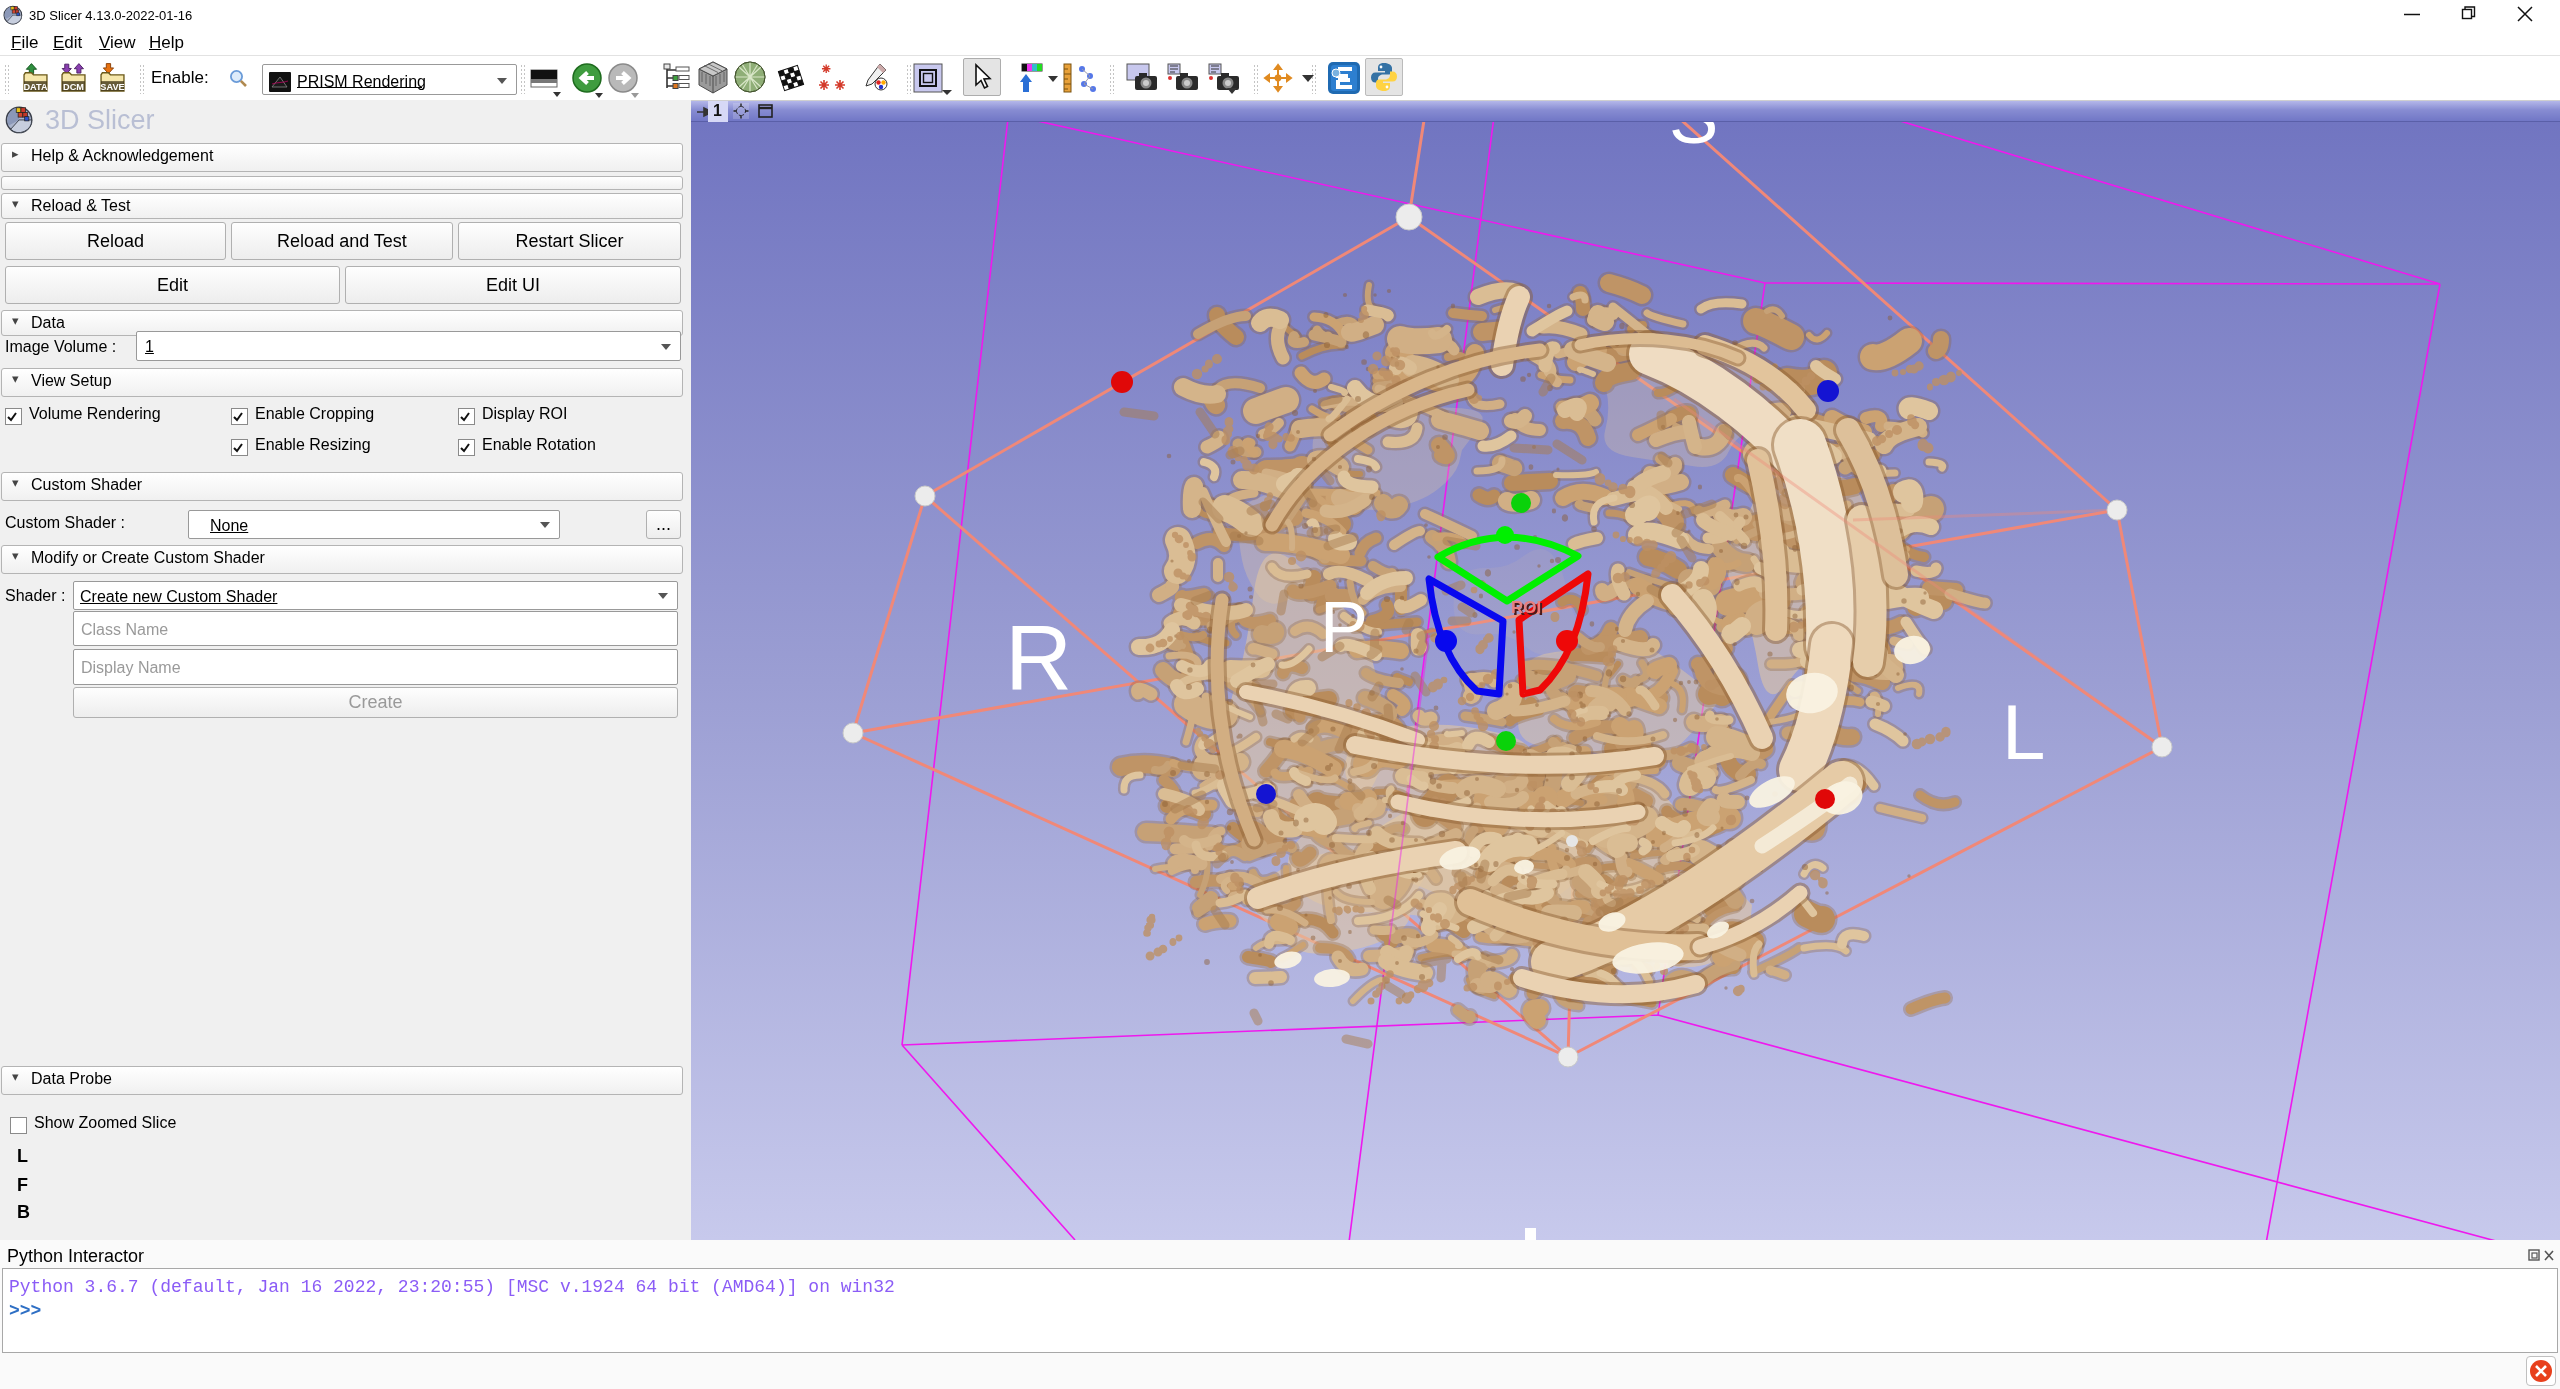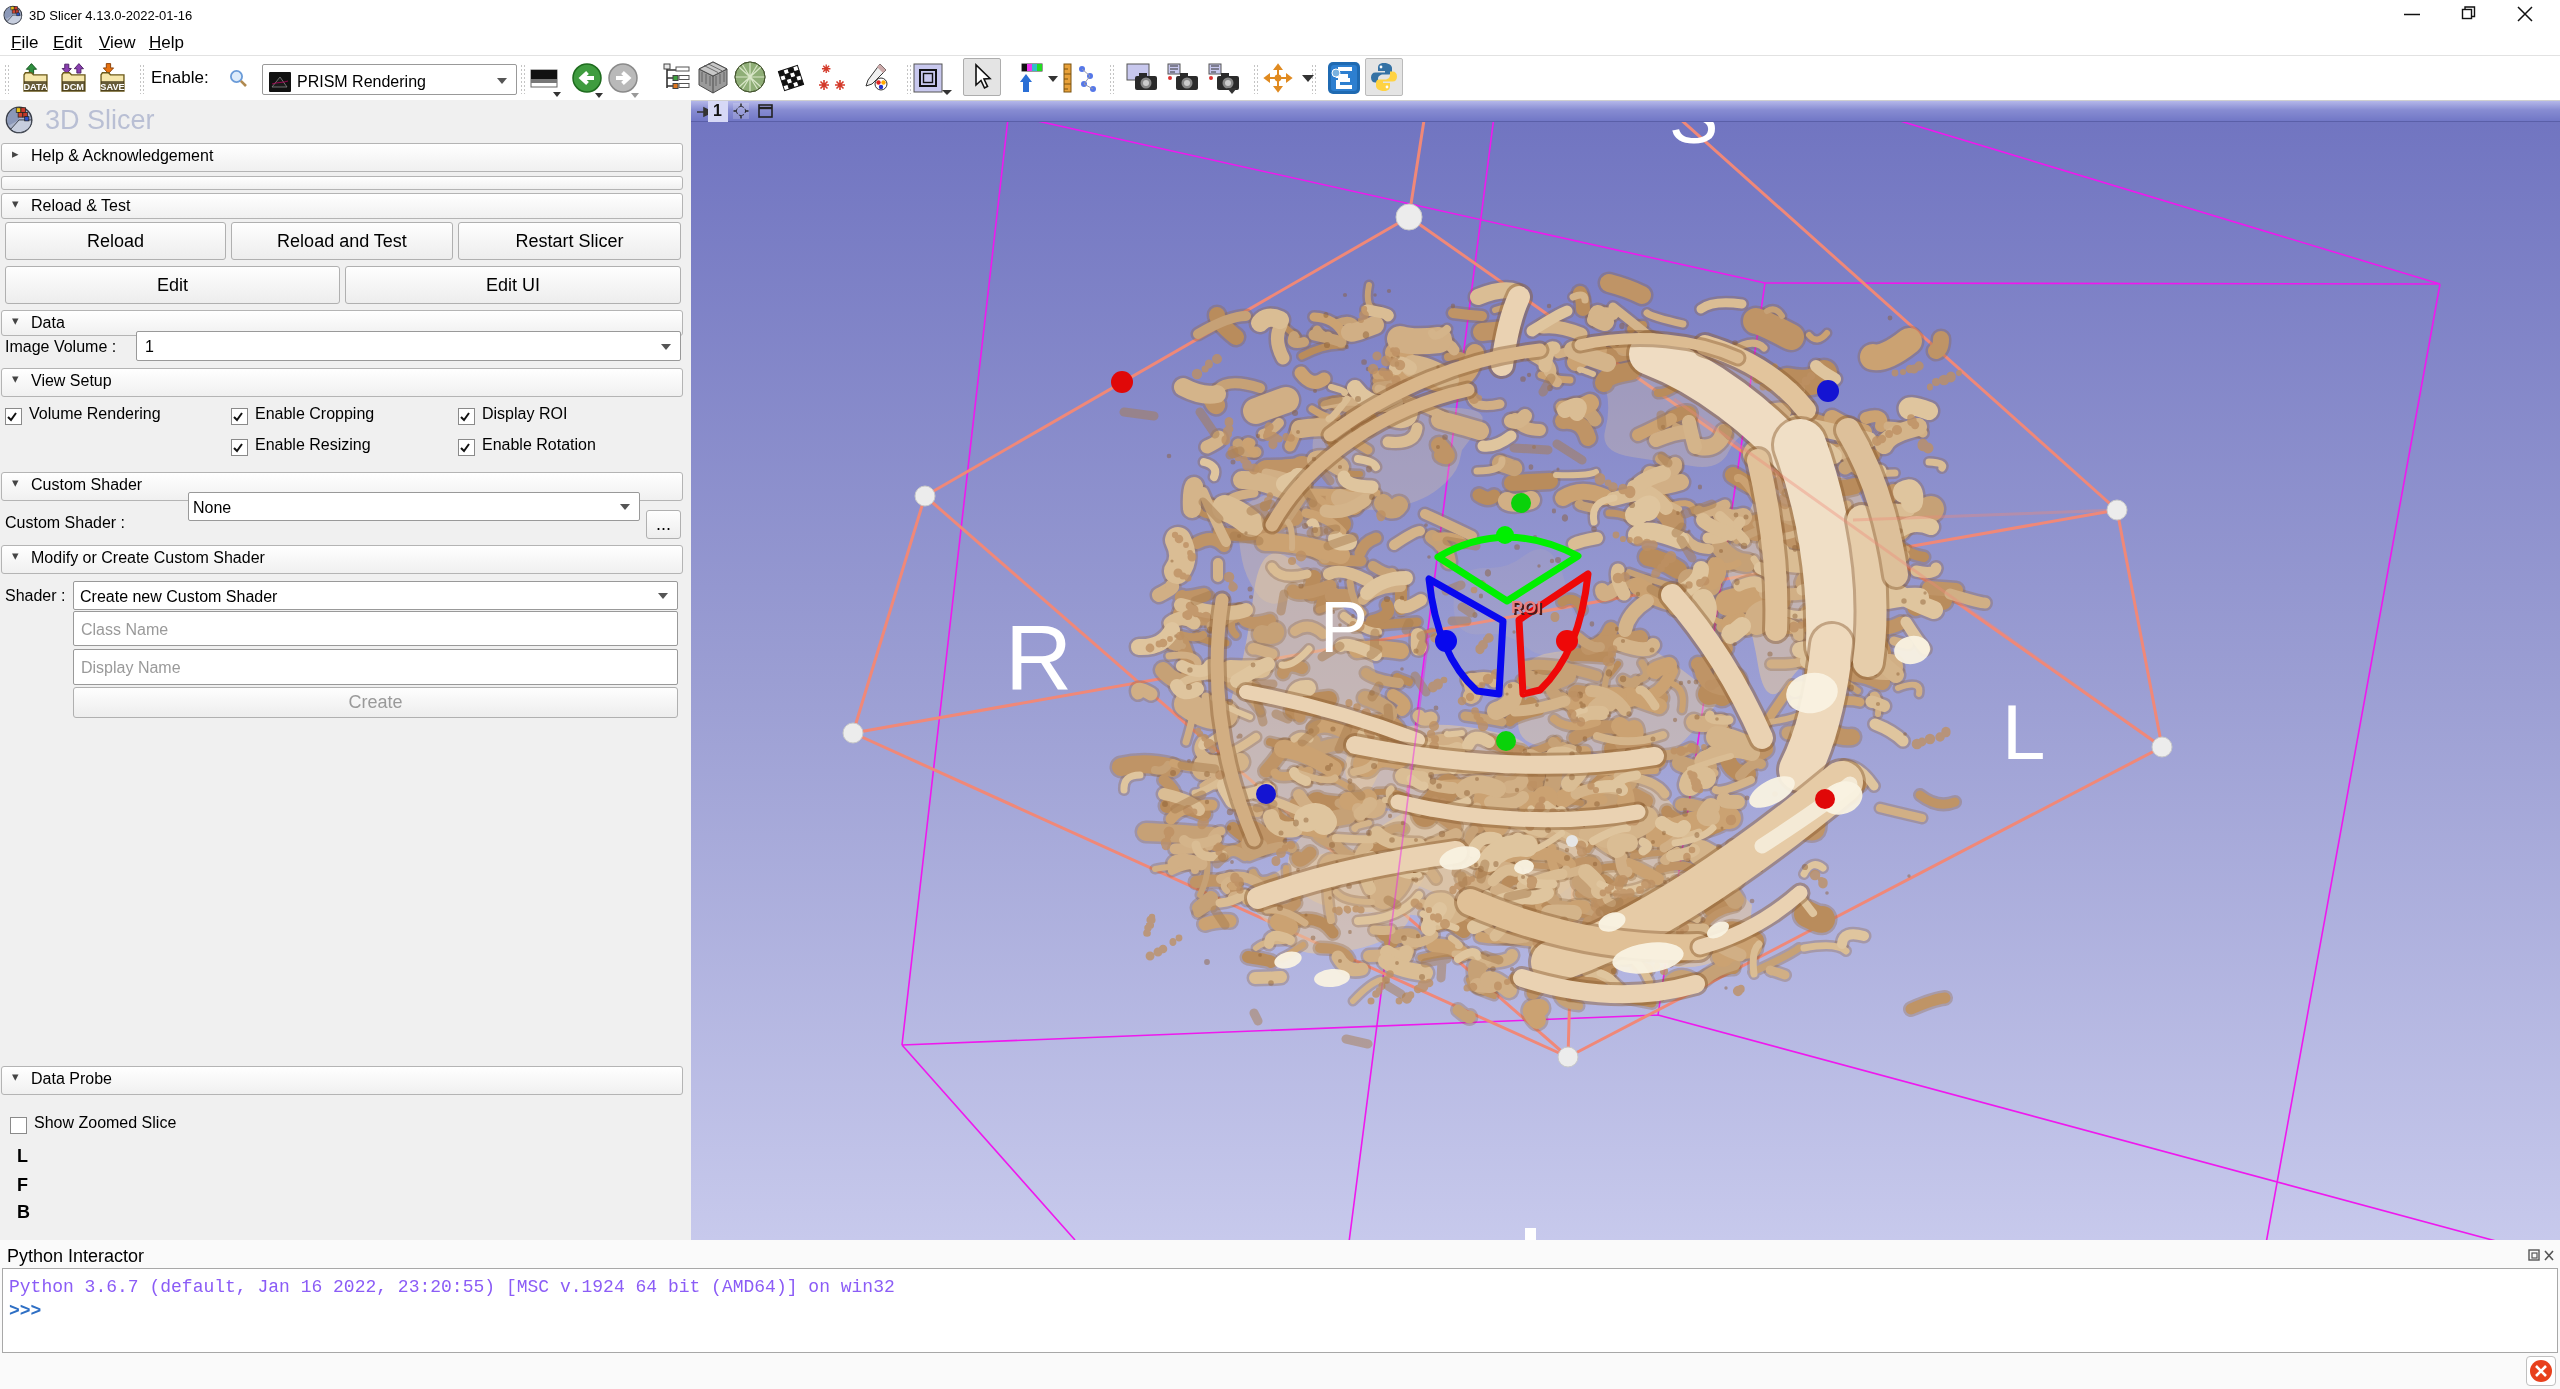--- a/index.html
+++ b/index.html
@@ -3,21 +3,21 @@
 * { margin:0; padding:0; box-sizing:border-box; }
 html,body { width:2560px; height:1389px; font-family:"Liberation Sans",sans-serif; background:#fff; overflow:hidden; }
 #root { position:absolute; left:0; top:0; width:2560px; height:1389px; }
 .menu { position:absolute; top:33px; font-size:17px; color:#000; }
 .menu u { text-decoration:underline; }
 .hdr { position:absolute; background:linear-gradient(#ffffff,#f0f0f0); border:1px solid #b4b4b4; border-radius:3px; }
 .hdr .arr { position:absolute; left:10px; top:2px; font-size:13px; color:#444; }
 .hdr .htx { position:absolute; left:29px; top:3px; font-size:16px; color:#000; }
 .btn { position:absolute; background:linear-gradient(#fefefe,#ededed); border:1px solid #b0b0b0; border-radius:3px; text-align:center; font-size:18px; }
 .lab { position:absolute; font-size:16px; color:#000; }
-.combo { position:absolute; background:#fff; border:1px solid #999; border-radius:2px; font-size:16px; }
+.combo { position:absolute; background:#fff; border:1px solid #999; border-radius:2px; font-size:16px;text-decoration:underline; }
 .carr { position:absolute; right:9px; width:0; height:0; border-left:5px solid transparent; border-right:5px solid transparent; border-top:6px solid #555; }
 .inp { position:absolute; background:#fff; border:1px solid #999; border-radius:2px; font-size:16px; color:#9a9a9a; padding-left:7px; }
 .cb { position:absolute; width:17px; height:17px; background:#fff; border:1px solid #8a8a8a; }
 .cblab { position:absolute; font-size:16px; }
 .grip { position:absolute; width:6px; height:30px; background-image:radial-gradient(circle, #c4c4c4 0.9px, transparent 1.1px); background-size:3px 4px; }
 .panel { position:absolute; left:0; top:100px; width:691px; height:1140px; background:#f0f0f0; }
 </style></head>
 <body>
 <div id="root">
 
@@ -277,21 +277,21 @@
     <div class="cblab" style="left:255px;top:436px">Enable Resizing</div>
 <div class="cb" style="left:458px;top:439px"><svg width="12" height="12" viewBox="0 0 12 12">
         <path d="M2 6 L5 9 L10 2" stroke="#111" stroke-width="2" fill="none"></path>
       </svg></div>
     <div class="cblab" style="left:482px;top:436px">Enable Rotation</div>
 <div class="hdr" style="left:1px;top:472px;width:682px;height:29px">
       <span class="arr">▾</span>
       <span class="htx">Custom Shader</span>
     </div>
 <div class="lab" style="left:5px;top:514px">Custom Shader :</div>
-<div class="combo" style="left:188px;top:492px;width:452px;height:29px;line-height:29px;padding-left:4px">None<span class="carr" style="top:11px"></span></div>
+<div class="combo" style="left:188px;top:510px;width:372px;height:29px;line-height:29px;padding-left:21px">None<span class="carr" style="top:11px"></span></div>
 <div class="btn" style="left:646px;top:510px;width:35px;height:29px;line-height:27px">...</div>
 <div class="hdr" style="left:1px;top:545px;width:682px;height:29px">
       <span class="arr">▾</span>
       <span class="htx">Modify or Create Custom Shader</span>
     </div>
 <div class="lab" style="left:5px;top:587px">Shader :</div>
 <div class="combo" style="left:73px;top:581px;width:605px;height:29px;line-height:29px;padding-left:6px">Create new Custom Shader<span class="carr" style="top:11px"></span></div>
 <div class="inp" style="left:73px;top:611px;width:605px;height:35px;line-height:35px">Class Name</div>
 <div class="inp" style="left:73px;top:649px;width:605px;height:36px;line-height:36px">Display Name</div>
 <div class="btn" style="left:73px;top:687px;width:605px;height:31px;line-height:29px"><span style="color:#9a9a9a">Create</span></div>

